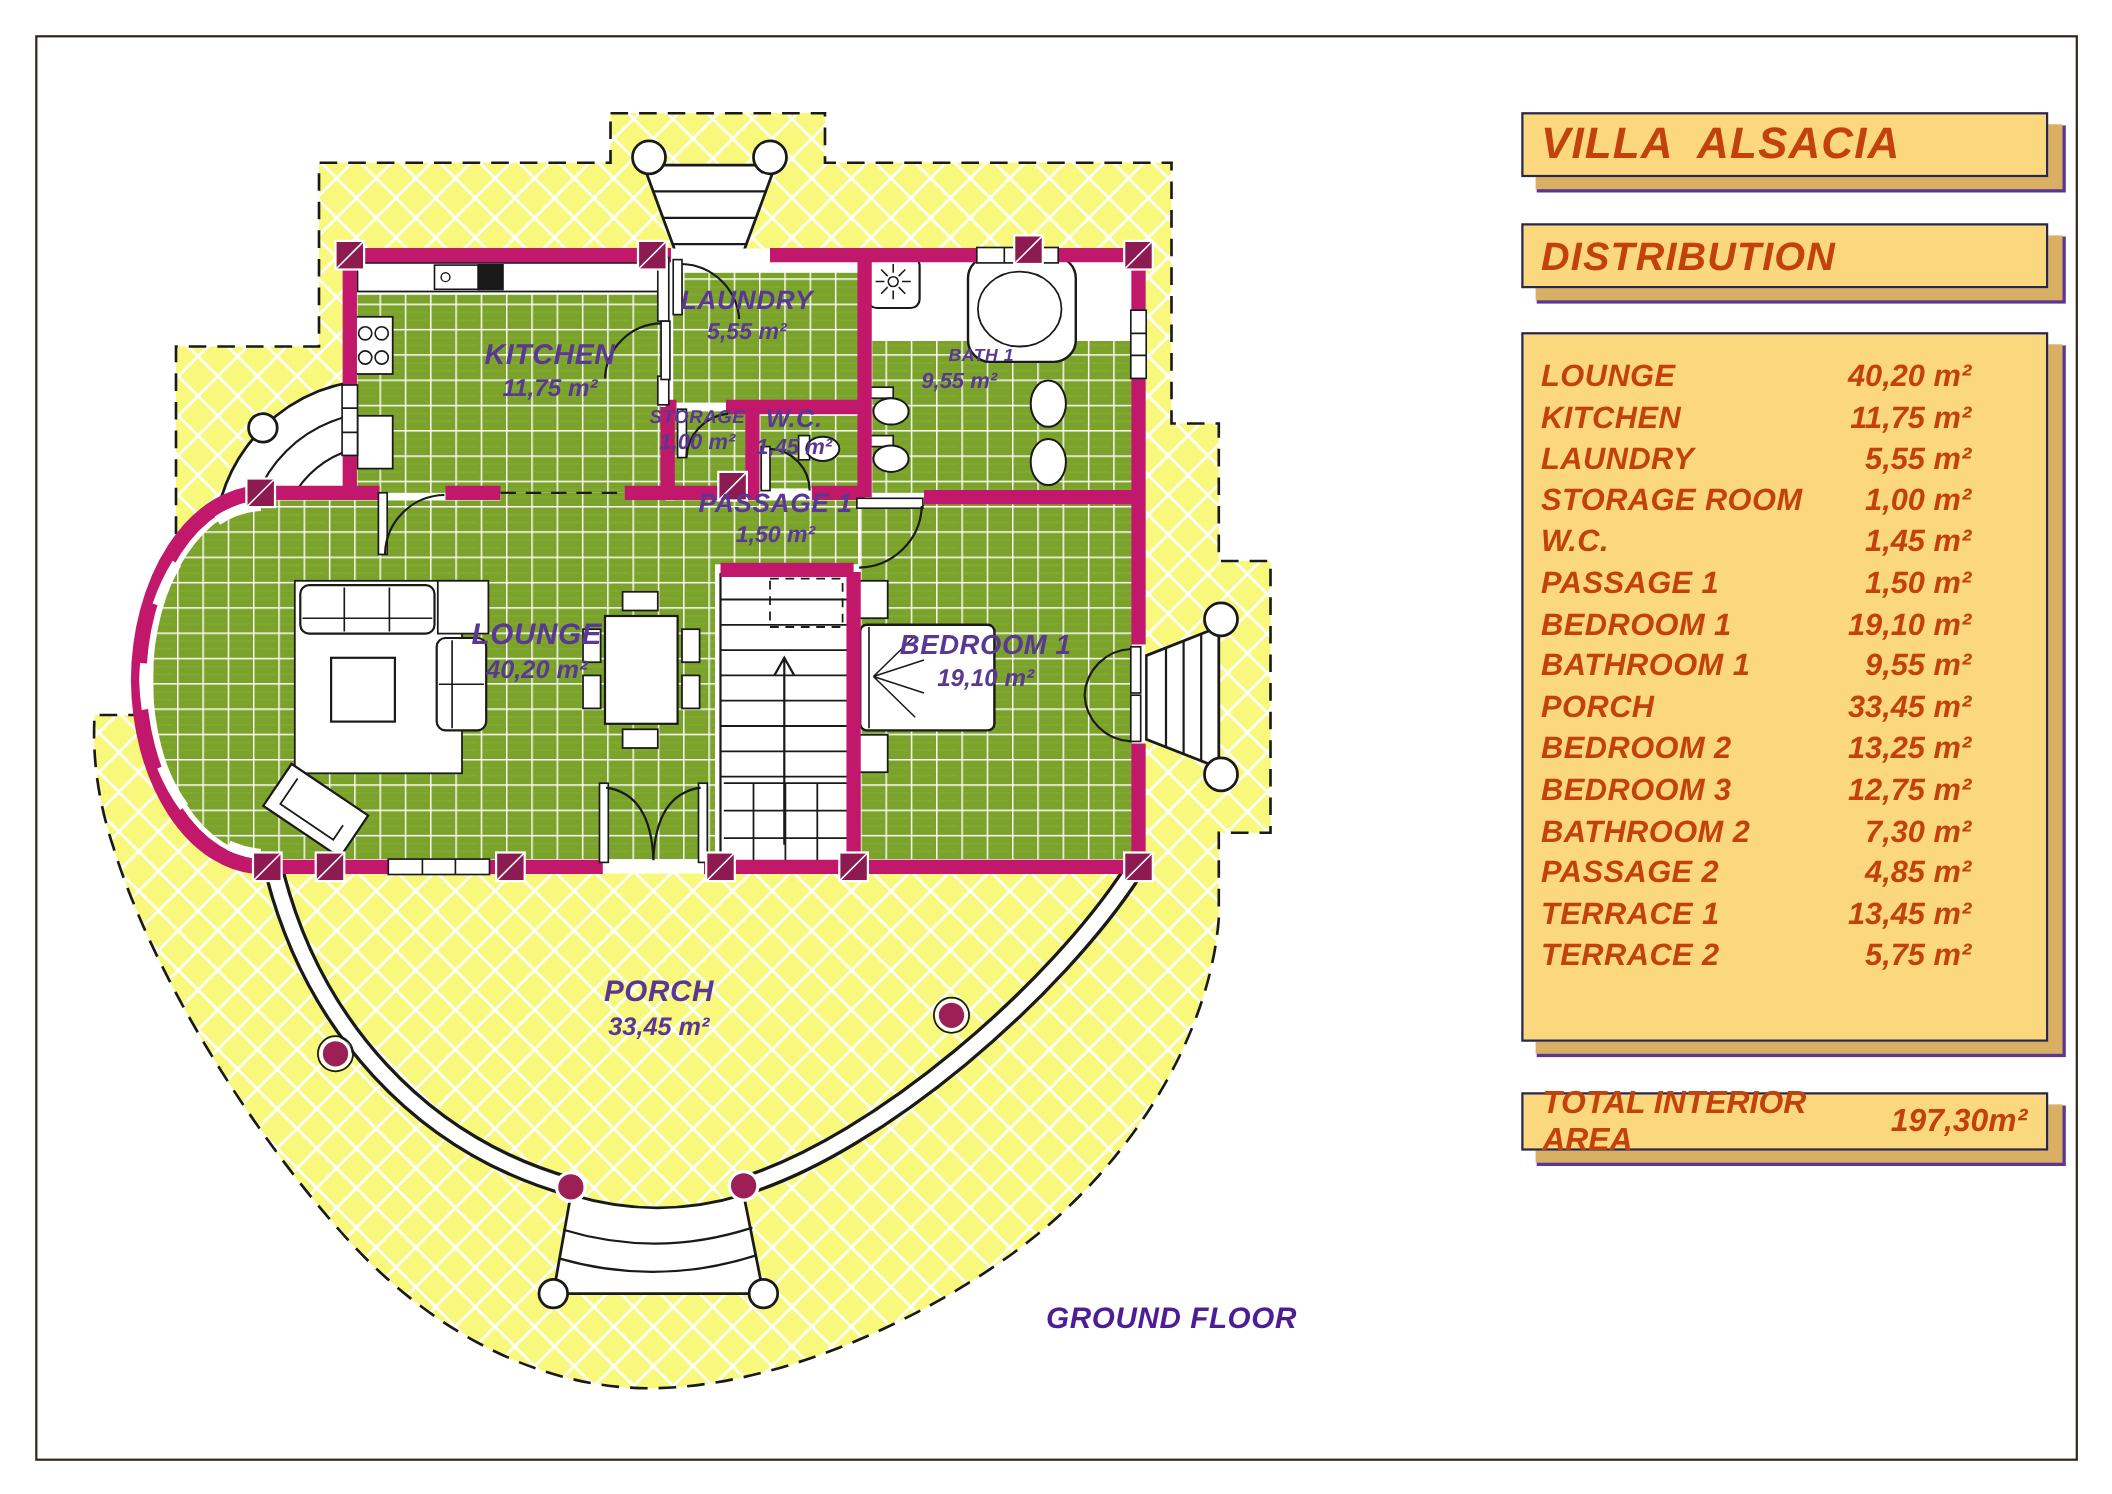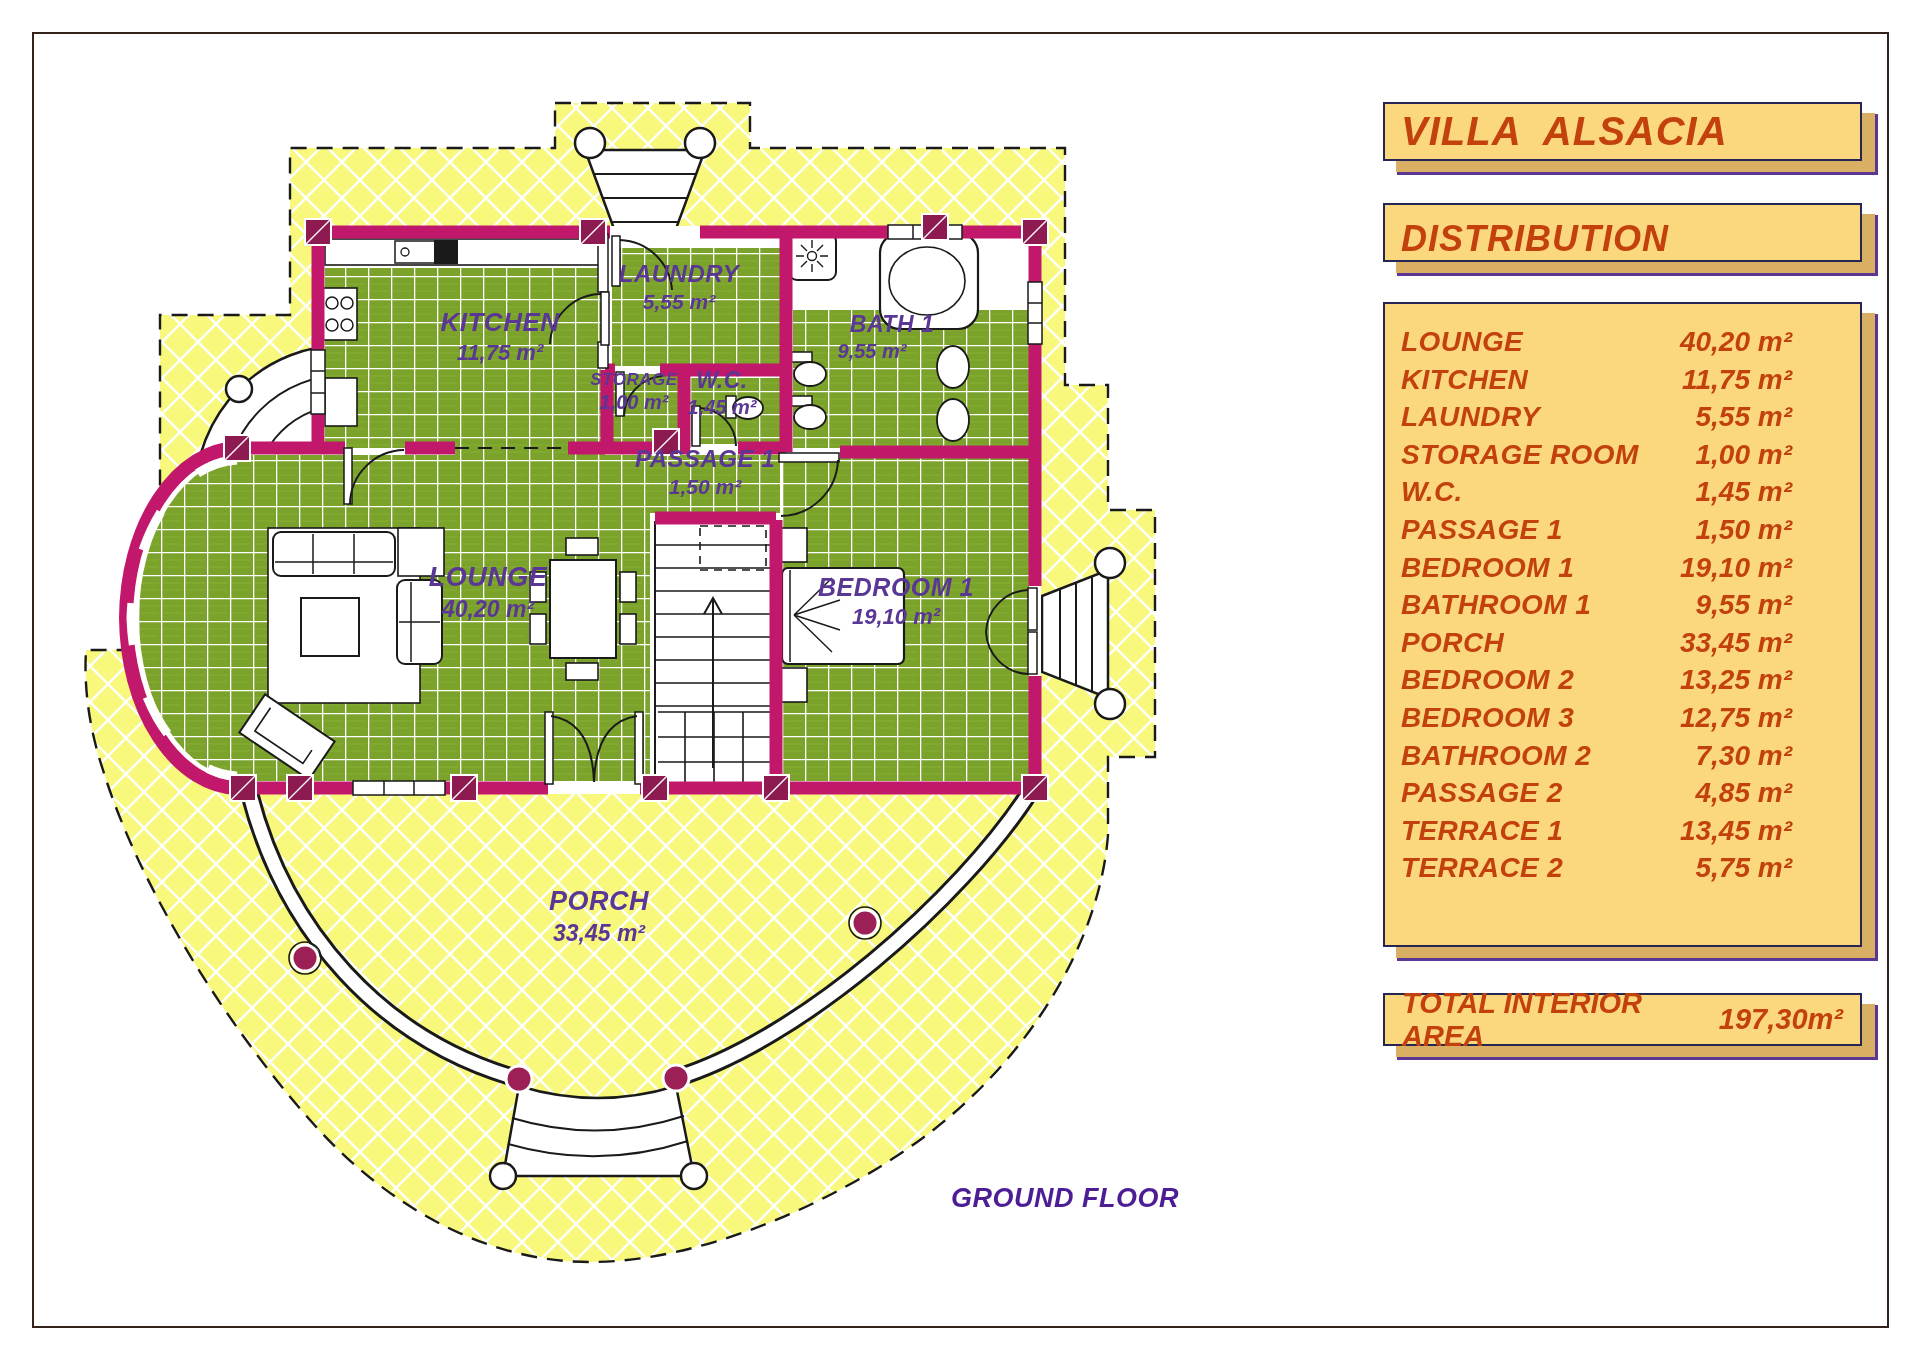--- a/index.html
+++ b/index.html
@@ -15,21 +15,21 @@
   .room-label .rm-area{display:block;font-size:21px;}
   .floor-caption{position:absolute;left:940px;top:1183px;width:250px;text-align:center;
                  color:#4c1d95;font-style:italic;font-weight:bold;font-size:27px;letter-spacing:.5px;}
   .panels{position:absolute;left:0;top:0;width:1920px;height:1358px;pointer-events:none;}
   .panel{position:absolute;left:1383px;width:479px;background:#FBD87E;
          border:2px solid #262655;box-sizing:border-box;
          box-shadow:13px 11px 0 0 #D9AF63, 15px 13px 0 1px #5A3794;
          color:#c2410c;font-style:italic;font-weight:bold;}
   .panel-title{top:102px;height:59px;display:flex;align-items:center;padding:0 16px;
                font-size:40px;white-space:pre;letter-spacing:1px;}
-  .panel-dist{top:203px;height:59px;display:flex;align-items:flex-end;padding:0 16px;
+  .panel-dist{top:203px;height:59px;display:flex;align-items:center;padding:0 16px;
               font-size:36px;letter-spacing:1px;}
   .panel-table{top:302px;height:645px;padding:19px 0;}
   .dist-row{display:flex;justify-content:space-between;align-items:baseline;
             height:37.6px;line-height:37.6px;font-size:28px;padding:0 68px 0 16px;}
   .dist-row .r-name{letter-spacing:.4px;}
   .dist-row .r-area{}
   .panel-total{display:flex;align-items:center;justify-content:space-between;
                padding:0 17px;font-size:29px;gap:24px;}
   .panel-total-interior{top:993px;height:53px;}
   .panel-total-const{top:1086px;height:56px;}
@@ -275,21 +275,21 @@
     <div id="plan-labels">
         <div class="room-label" style="left: 500px; top: 336px;">
           <span class="rm-name" style="font-size: 26px;">KITCHEN</span>
           <span class="rm-area" style="font-size: 22px;">11,75 m²</span>
         </div>
         <div class="room-label" style="left: 679px; top: 287px;">
           <span class="rm-name" style="font-size: 24px;">LAUNDRY</span>
           <span class="rm-area" style="font-size: 21px;">5,55 m²</span>
         </div>
         <div class="room-label" style="left: 872px; top: 337px;">
-          <span class="rm-name" style="font-size: 23px; padding-left: 40px;">BATH 1</span>
+          <span class="rm-name" style="font-size: 16px; padding-left: 40px;">BATH 1</span>
           <span class="rm-area" style="font-size: 20px;">9,55 m²</span>
         </div>
         <div class="room-label" style="left: 634px; top: 392px;">
           <span class="rm-name" style="font-size: 17px;">STORAGE</span>
           <span class="rm-area" style="font-size: 20px;">1,00 m²</span>
         </div>
         <div class="room-label" style="left: 722px; top: 393px;">
           <span class="rm-name" style="font-size: 23px;">W.C.</span>
           <span class="rm-area" style="font-size: 20px;">1,45 m²</span>
         </div>

